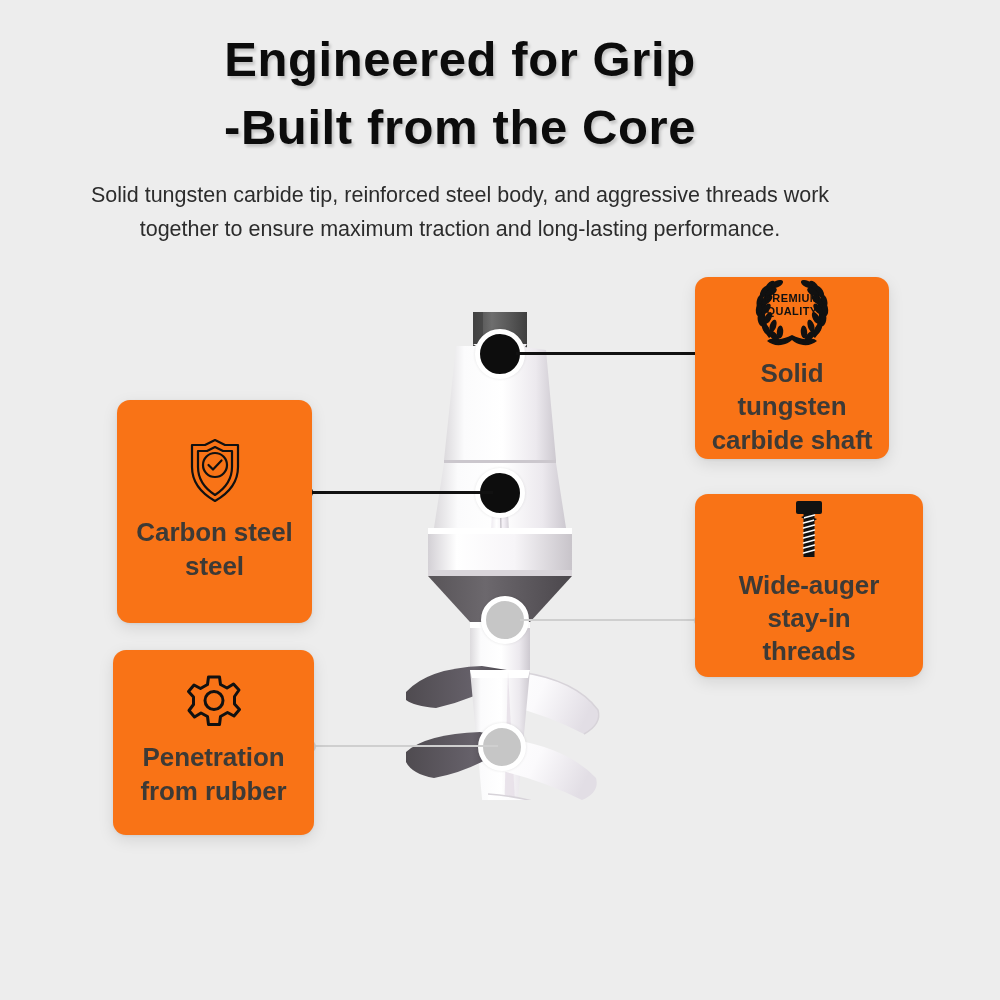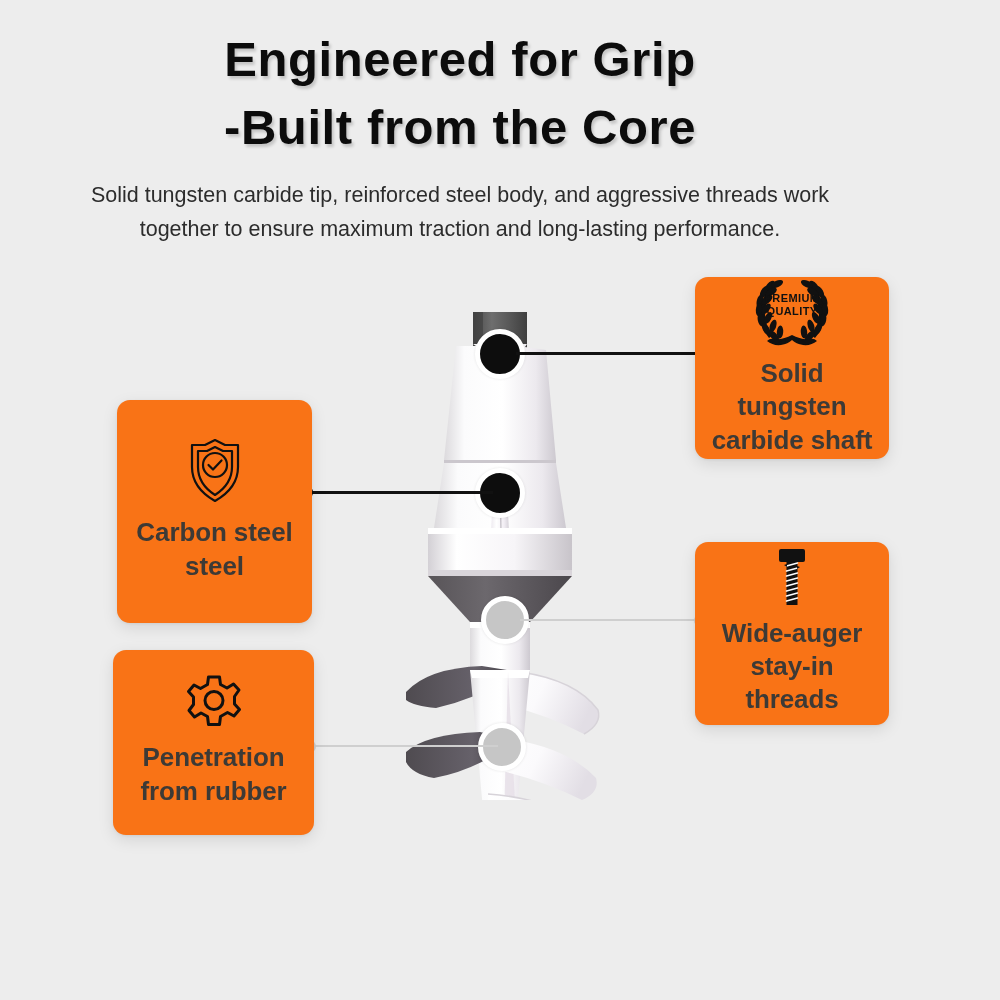--- a/index.html
+++ b/index.html
@@ -69,21 +69,21 @@
     font-size: 26px;
     font-weight: 700;
     line-height: 1.28;
     color: #3d3a36;
     text-align: center;
     letter-spacing: -0.1px;
   }
 
   #card-tungsten { left: 695px; top: 277px; width: 194px; height: 182px; }
   #card-carbon   { left: 117px; top: 400px; width: 195px; height: 223px; }
-  #card-threads  { left: 695px; top: 542px; width: 194px; height: 183px; }
+  #card-threads  { left: 695px; top: 494px; width: 228px; height: 183px; }
   #card-rubber   { left: 113px; top: 650px; width: 201px; height: 185px; }
 
   #card-threads .card-icon { margin-bottom: 8px; }
   #card-rubber .card-icon  { margin-bottom: 12px; }
 
   
   .connector { position: absolute; }
   .conn-line {
     position: absolute;
     height: 3px;

